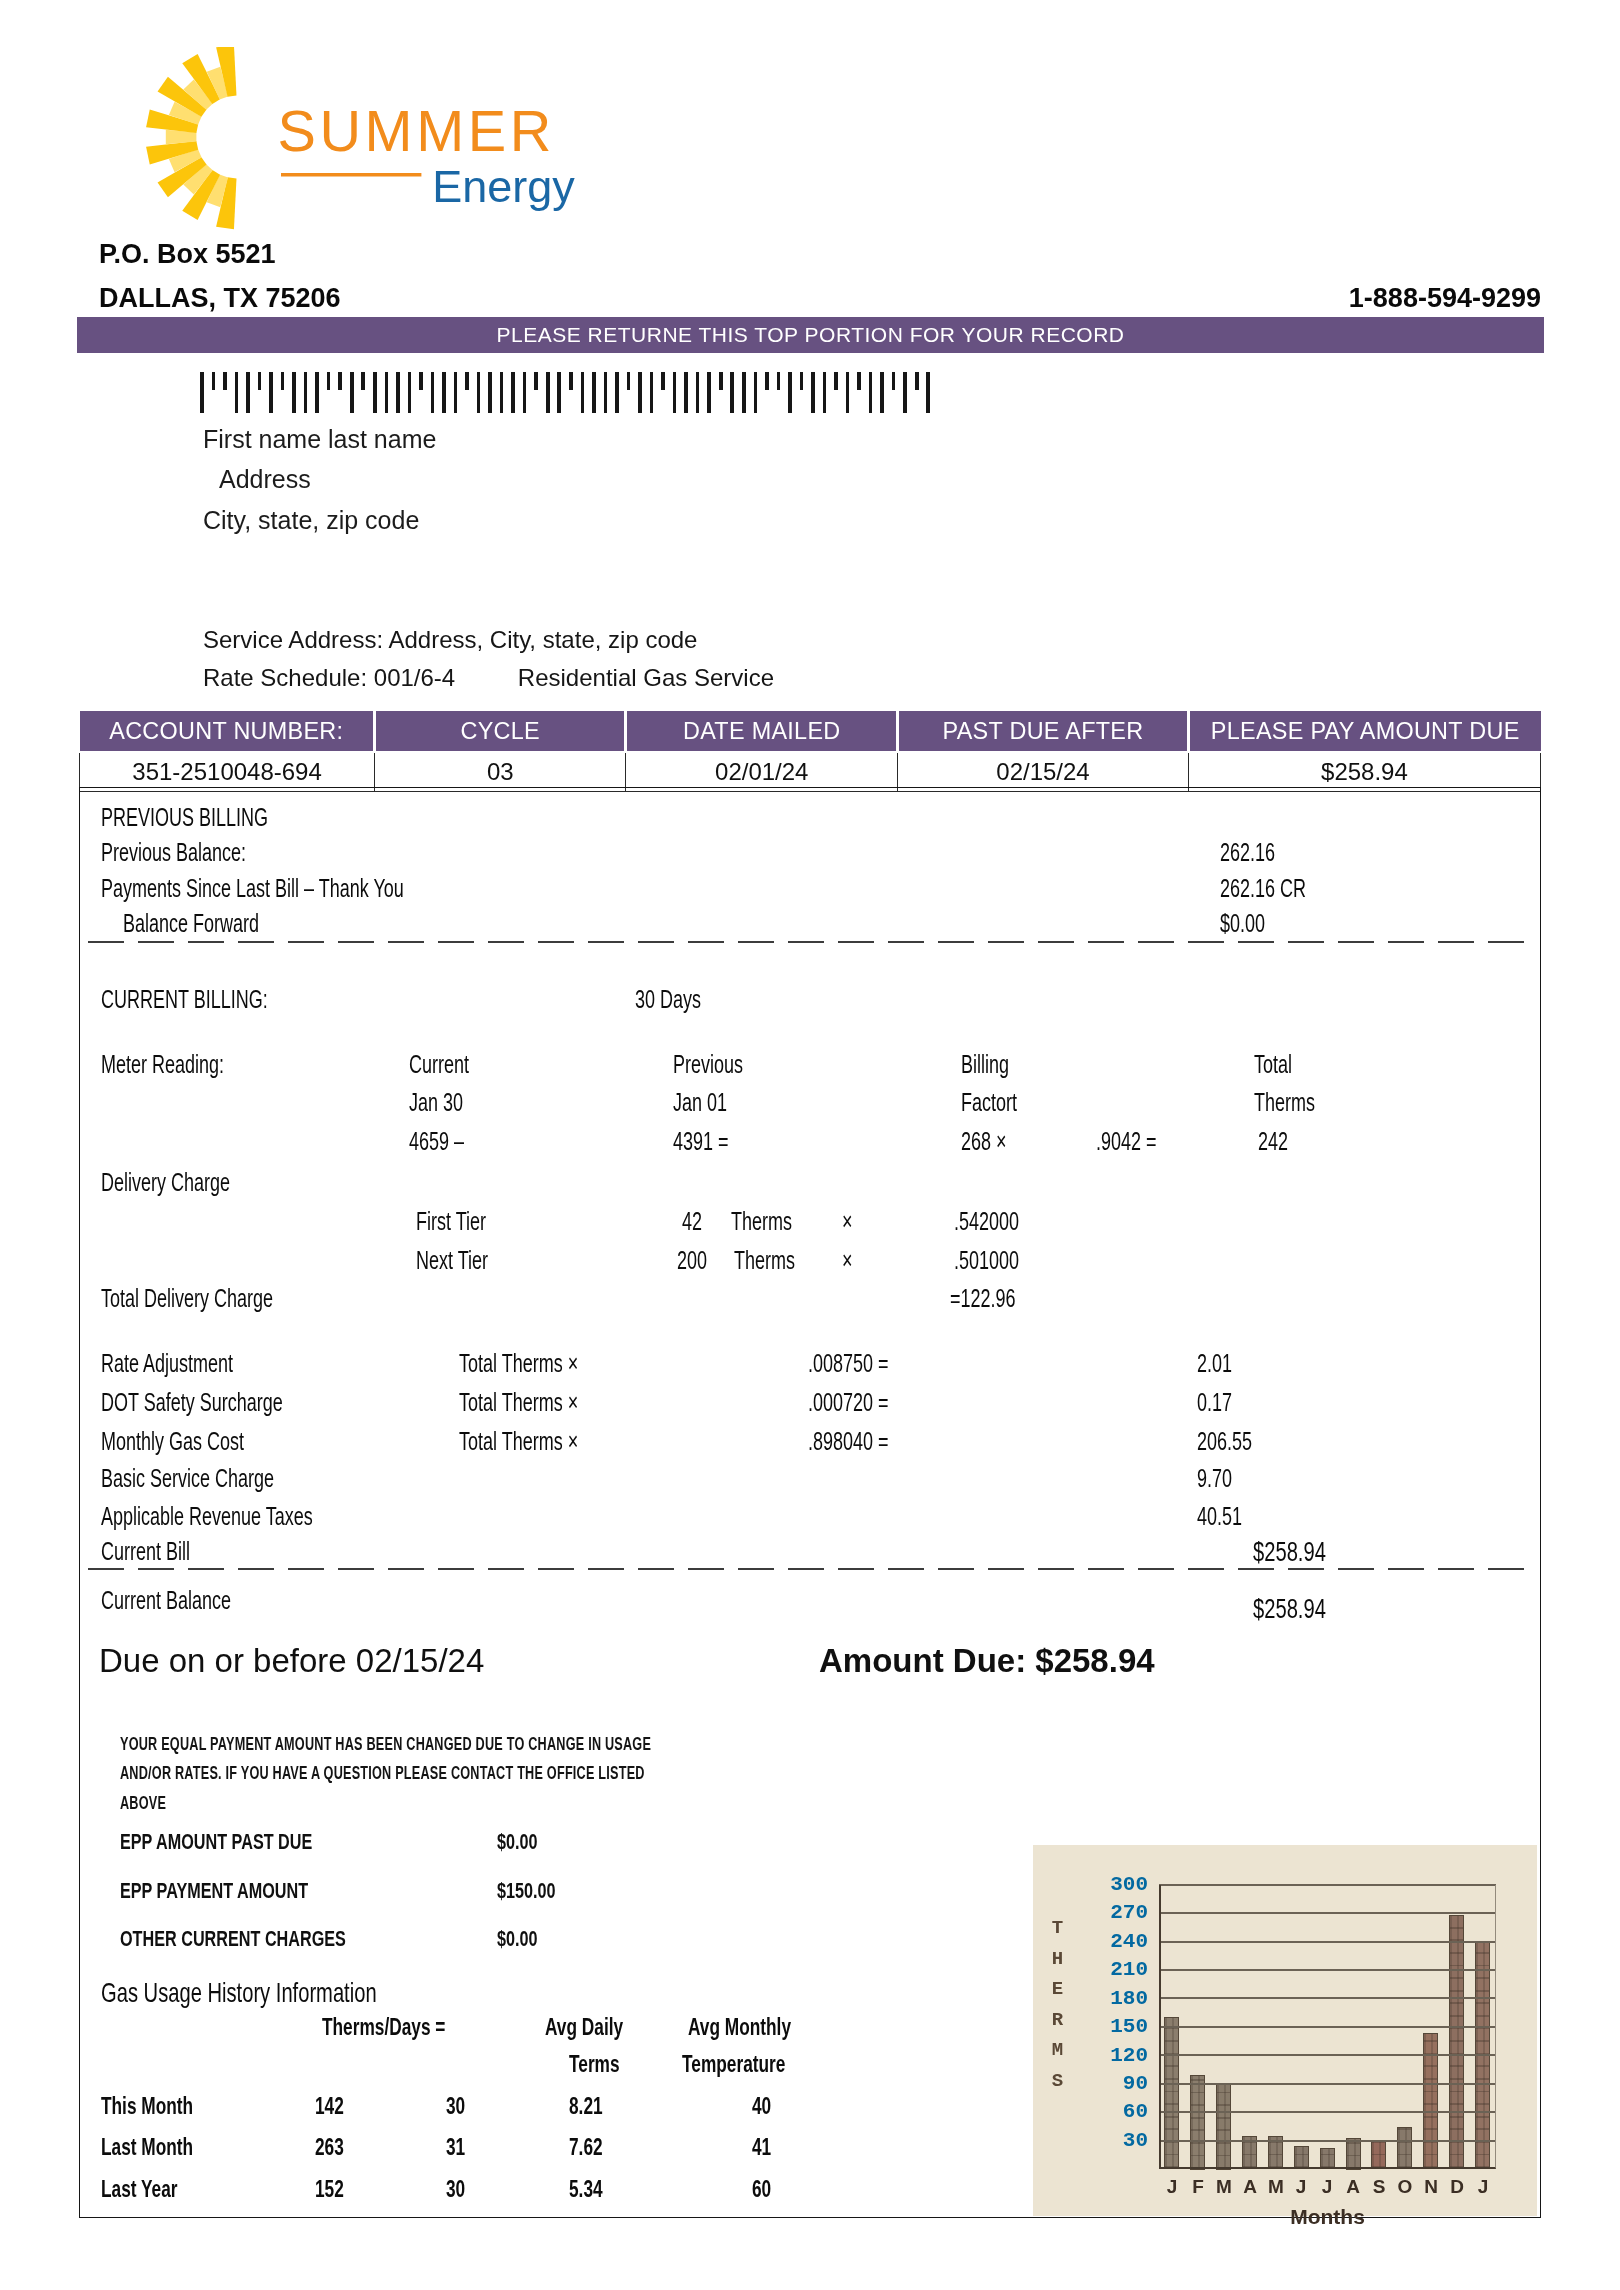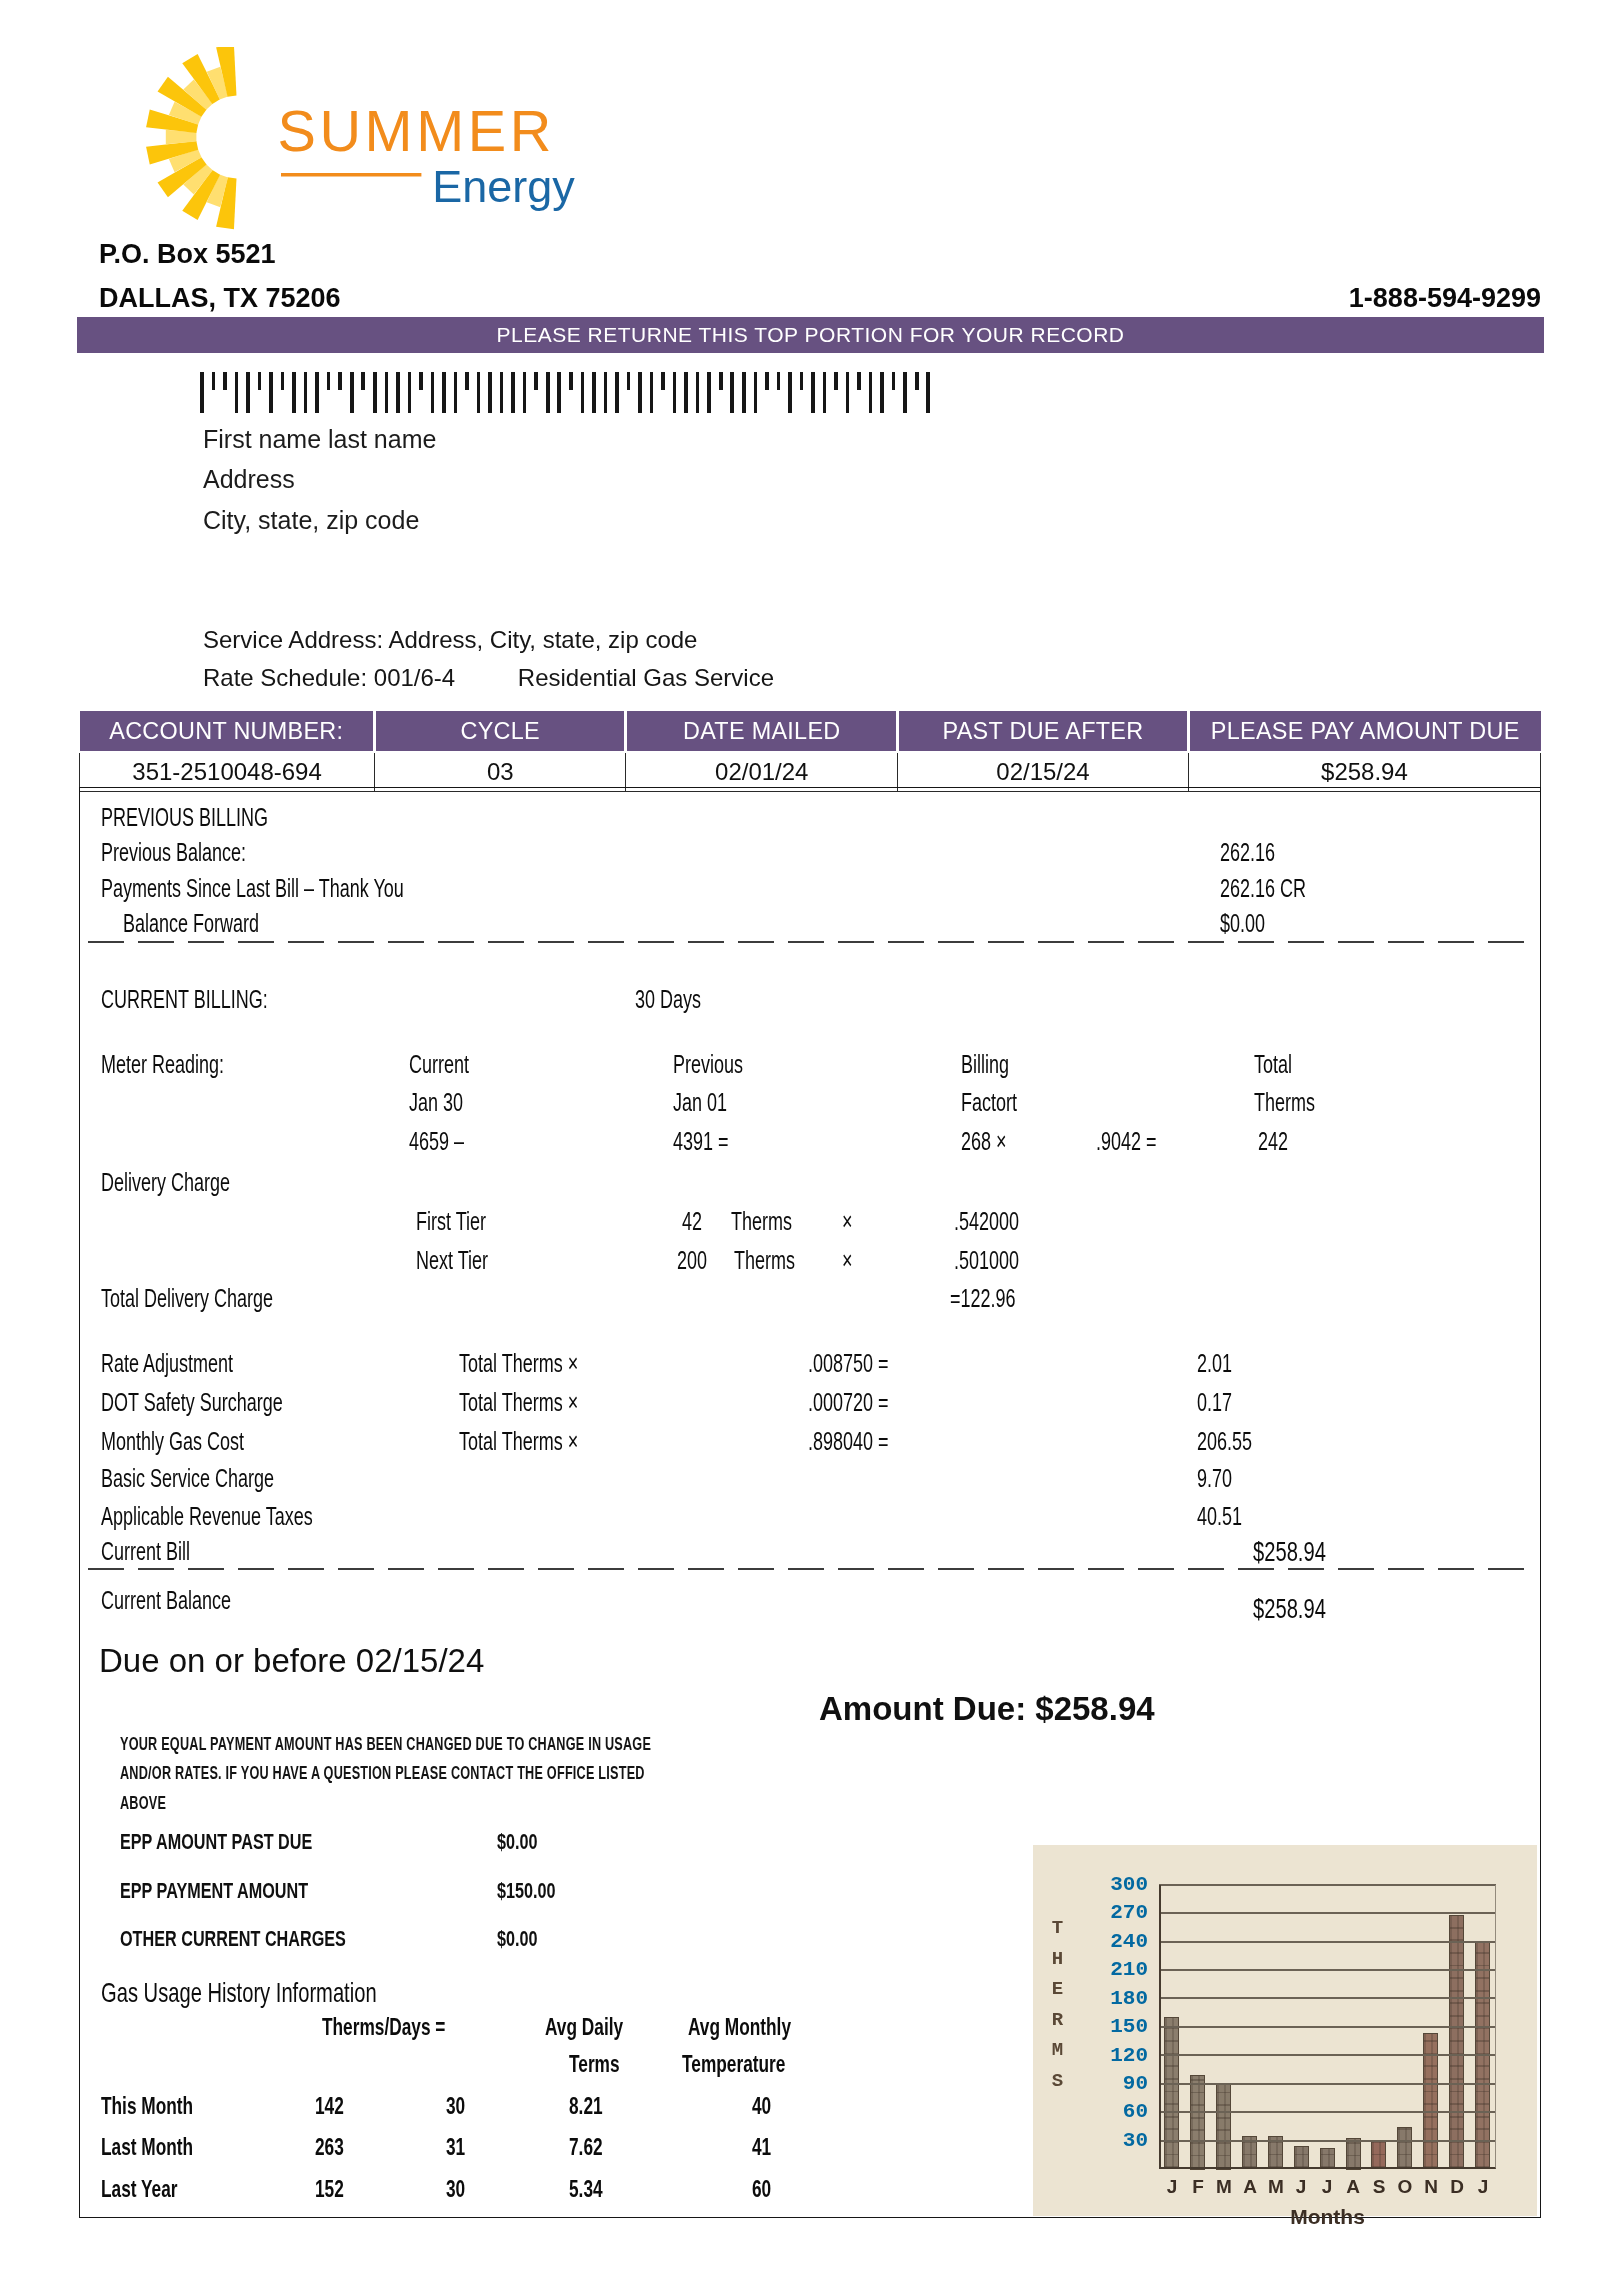--- a/index.html
+++ b/index.html
@@ -144,21 +144,21 @@
       <span class="bar tall"></span>
       <span class="bar short"></span>
       <span class="bar tall"></span>
       <span class="bar tall"></span>
       <span class="bar short"></span>
       <span class="bar tall"></span>
       <span class="bar short"></span>
       <span class="bar tall"></span>
     </div>
   <div class="rcp" style="left:203px;top:425px;">First name last name</div>
-  <div class="rcp" style="left:203px;top:465px;">Address</div>
+  <div class="rcp" style="left:219px;top:465px;">Address</div>
   <div class="rcp" style="left:203px;top:506px;">City, state, zip code</div>
 
   <div class="svc" style="left:203px;top:626px;">
     <span>Service Address:</span>
     <b>Address, City, state, zip code</b>
   </div>
   <div class="svc" style="left:203px;top:664px;">
     <span>Rate Schedule:</span>
     <b>001/6-4</b>
     <b style="margin-left:56px;">Residential Gas Service</b>
@@ -258,21 +258,21 @@
   <span class="lbl c" style="left:101px;top:1502px;">Applicable Revenue Taxes</span>
   <span class="lbl c" style="left:1197px;top:1502px;">40.51</span>
 
   <span class="lbl c" style="left:101px;top:1537px;">Current Bill</span>
   <span class="lbl big c" style="left:1253px;top:1536px;">$258.94</span>
   <div class="dash" style="top:1568px;"></div>
   <span class="lbl c" style="left:101px;top:1586px;">Current Balance</span>
   <span class="lbl big c" style="left:1253px;top:1593px;">$258.94</span>
 
   <div class="due" style="left:99px;top:1642px;">Due on or before 02/15/24</div>
-  <div class="due dueamt" style="left:819px;top:1642px;margin-top:48px;">Amount Due: $258.94</div>
+  <div class="due dueamt" style="left:819px;top:1642px;">Amount Due: $258.94</div>
 
   <span class="ntc c" style="left:120px;top:1734px;">YOUR EQUAL PAYMENT AMOUNT HAS BEEN CHANGED DUE TO CHANGE IN USAGE</span>
   <span class="ntc c" style="left:120px;top:1763px;">AND/OR RATES. IF YOU HAVE A QUESTION PLEASE CONTACT THE OFFICE LISTED</span>
   <span class="ntc c" style="left:120px;top:1793px;">ABOVE</span>
 
   <span class="epp c" style="left:120px;top:1829px;">EPP AMOUNT PAST DUE</span>
   <span class="epp c" style="left:497px;top:1829px;">$0.00</span>
   <span class="epp c" style="left:120px;top:1878px;">EPP PAYMENT AMOUNT</span>
   <span class="epp c" style="left:497px;top:1878px;">$150.00</span>
   <span class="epp c" style="left:120px;top:1926px;">OTHER CURRENT CHARGES</span>

